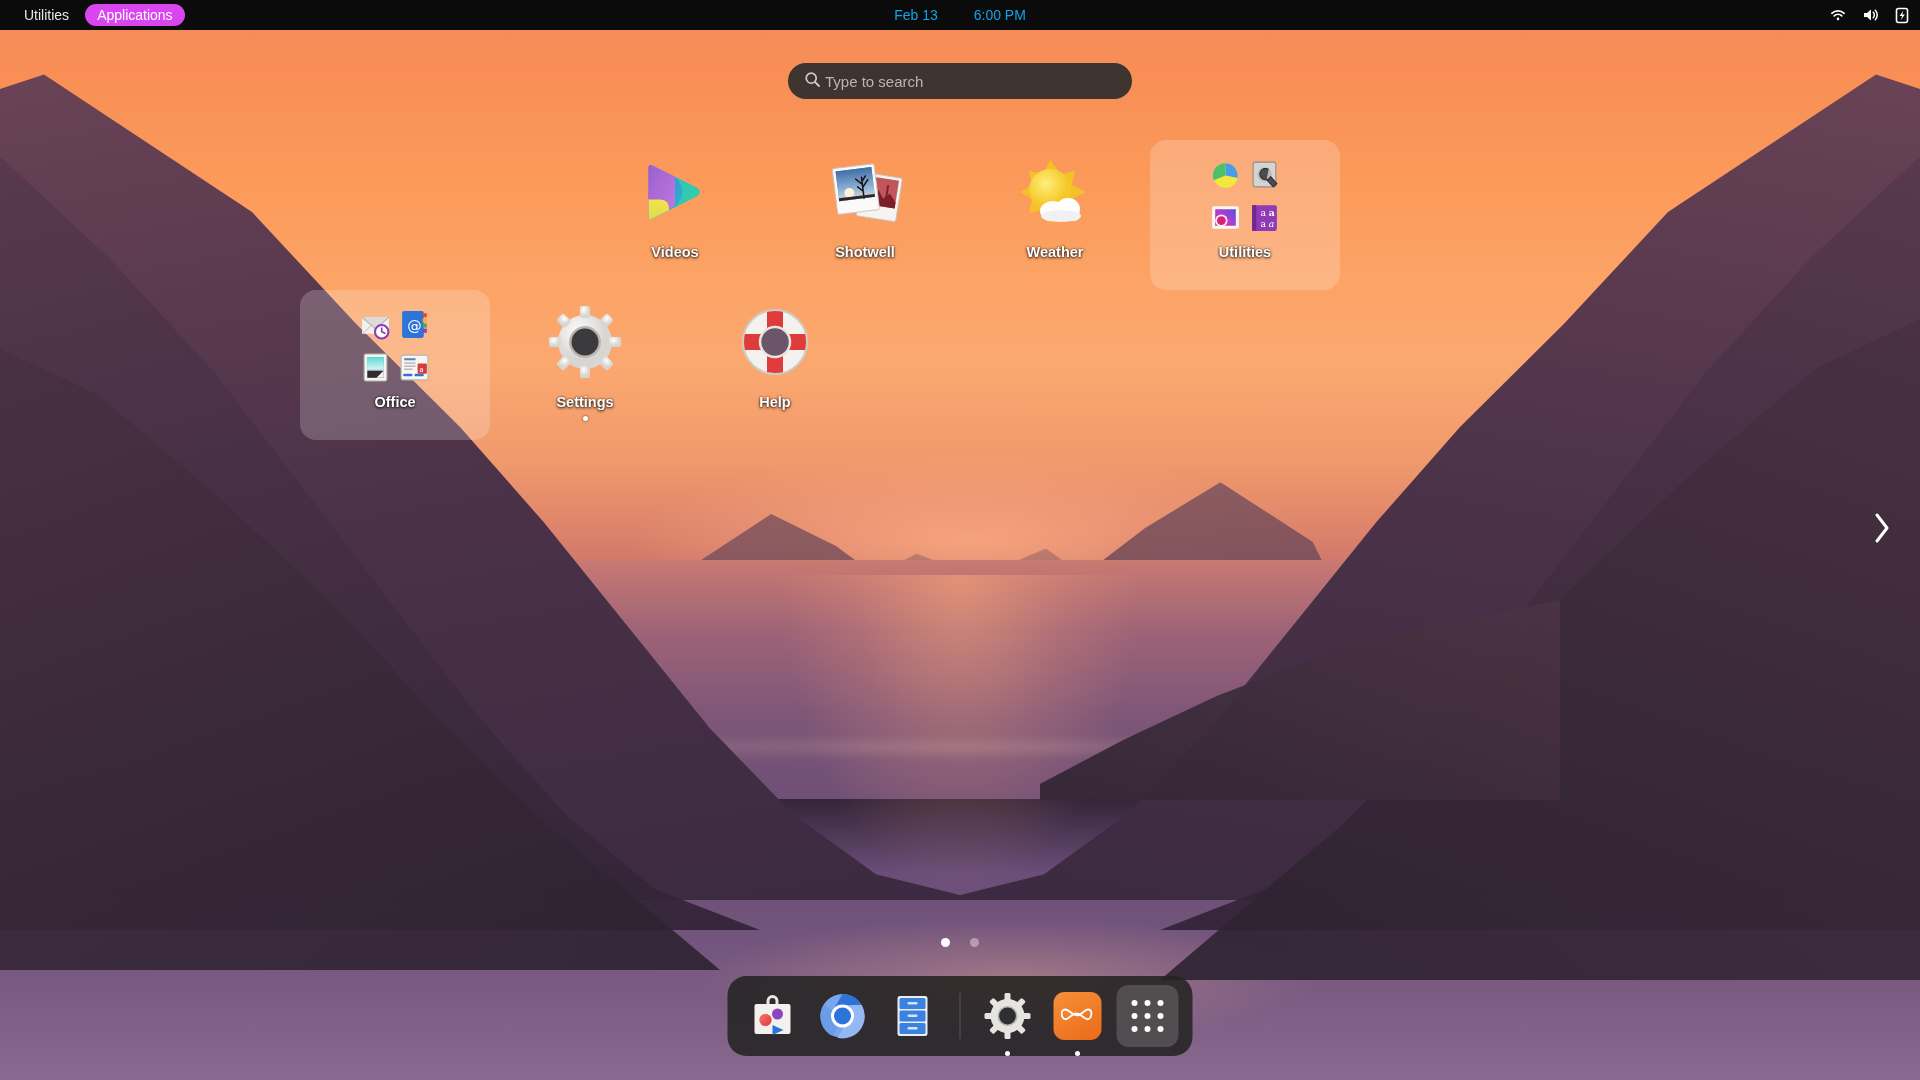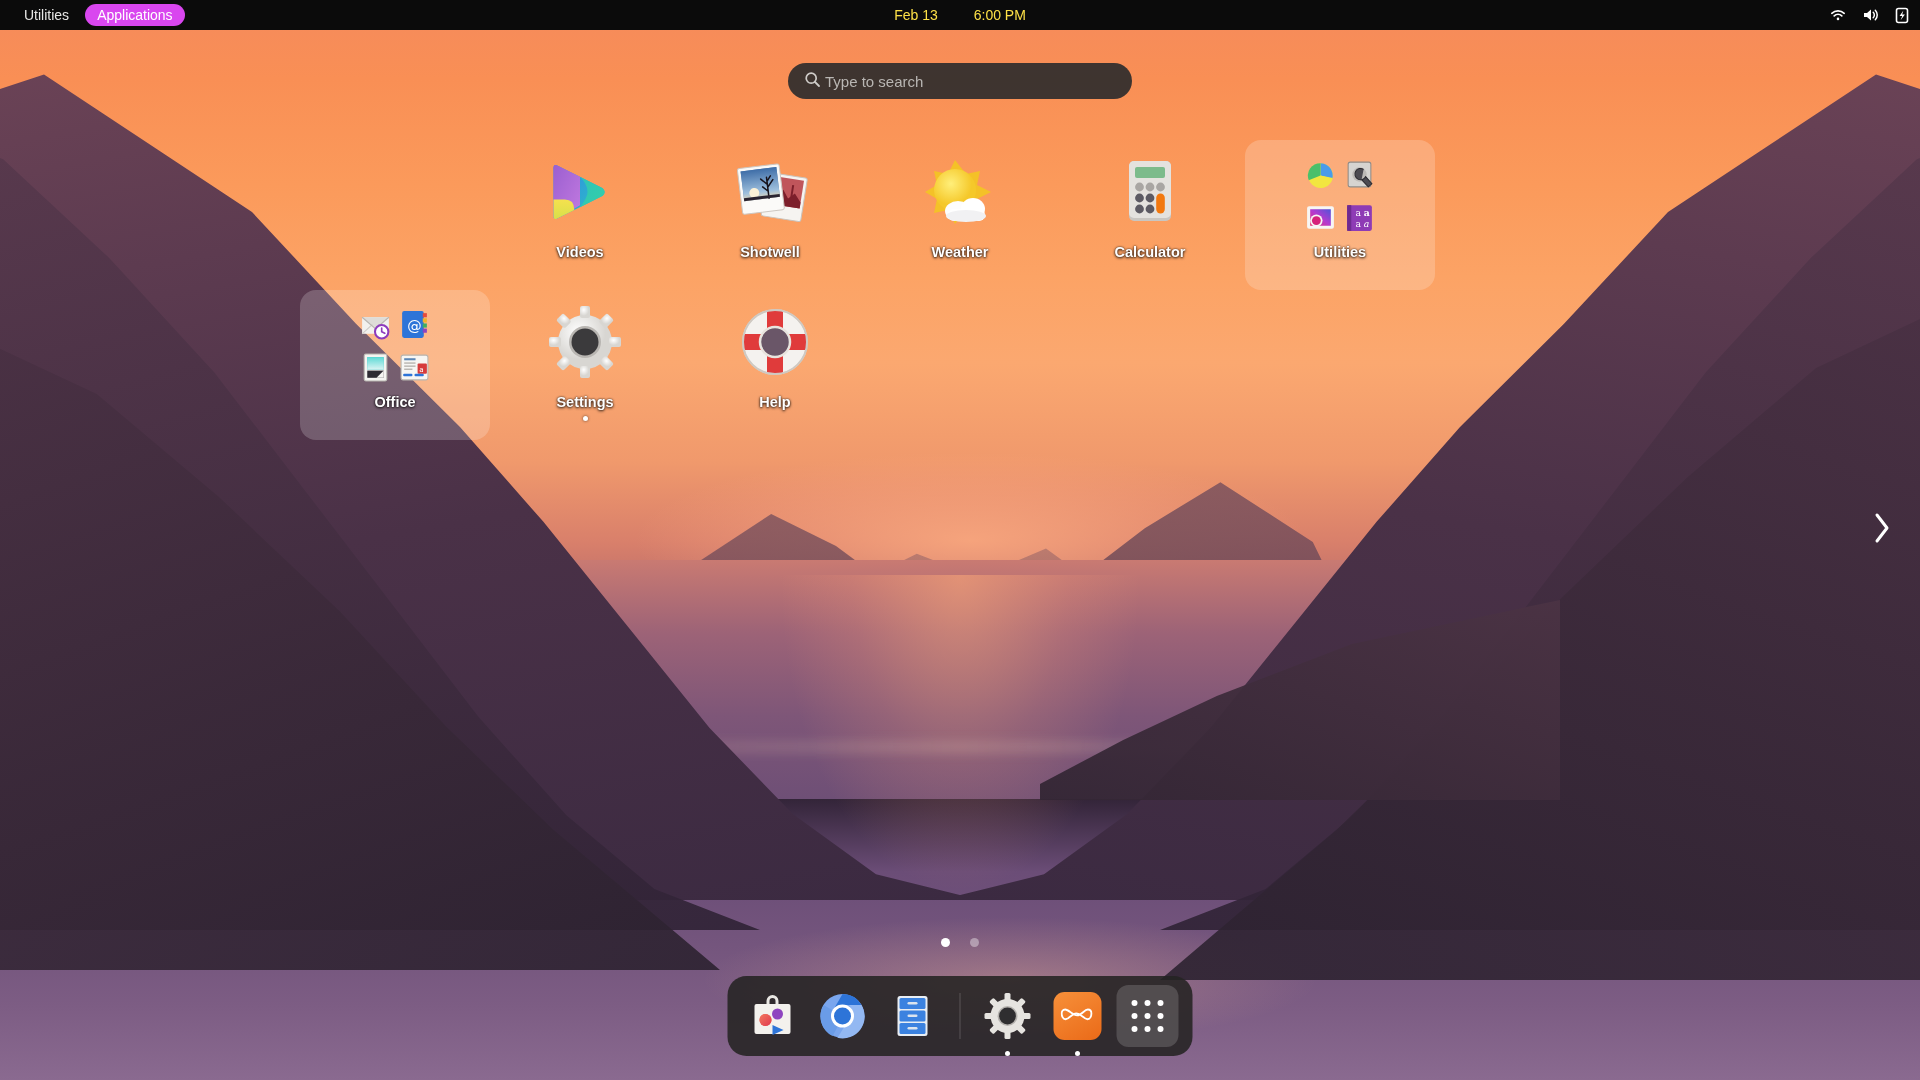--- a/index.html
+++ b/index.html
@@ -116,21 +116,21 @@
   #topbar {
     position:absolute; left:0; top:0; width:1920px; height:30px;
     background:#0b0b0b; color:#fff; display:flex; align-items:center;
     font-size:14px; z-index:40;
   }
   .tb-left { display:flex; align-items:center; gap:4px; padding-left:12px; }
   .tb-btn { padding:3px 12px; border-radius:14px; color:#e8e8e6; cursor:pointer; line-height:16px; }
   .tb-btn.active { background:#d946ef; color:#fff; }
   .tb-center {
     position:absolute; left:50%; transform:translateX(-50%);
-    display:flex; align-items:flex-start; gap:36px; color:#fde047; cursor:pointer;
+    display:flex; align-items:flex-start; gap:36px; color:#0ea5e9; cursor:pointer;
   }
   .tb-right {
     position:absolute; right:10px; display:flex; align-items:center; gap:14px;
     cursor:pointer;
   }
   .tb-right svg { display:block; }
 
   
   #searchbar {
     position:absolute; left:50%; transform:translateX(-50%); top:63px;
@@ -371,39 +371,20 @@
             <ellipse cx="51" cy="55" rx="12" ry="11" fill="#ffffff"></ellipse>
             <rect x="26" y="55" width="37" height="12" rx="6" fill="#ffffff"></rect>
             <ellipse cx="44" cy="62" rx="20" ry="6" fill="#f1f1f3"></ellipse>
           </g>
         </svg>
       </div>
       <div class="caption">Weather</div>
       <div class="rundot hide"></div>
     </div>
 
-    <div class="cell">
-      <div class="ico">
-        <svg class="calc" viewBox="0 0 76 76">
-          <rect x="17" y="7" width="42" height="60" rx="5" fill="#c9c6c1"></rect>
-          <rect x="17" y="7" width="42" height="57" rx="5" fill="#e4e2de"></rect>
-          <rect x="23" y="13" width="30" height="11" rx="2" fill="#7cbb8b"></rect>
-          <circle cx="27.5" cy="33" r="4.4" fill="#a9a6a3"></circle>
-          <circle cx="38" cy="33" r="4.4" fill="#a9a6a3"></circle>
-          <circle cx="48.5" cy="33" r="4.4" fill="#a9a6a3"></circle>
-          <circle cx="27.5" cy="44" r="4.4" fill="#5c5a63"></circle>
-          <circle cx="38" cy="44" r="4.4" fill="#5c5a63"></circle>
-          <circle cx="27.5" cy="55" r="4.4" fill="#5c5a63"></circle>
-          <circle cx="38" cy="55" r="4.4" fill="#5c5a63"></circle>
-          <rect x="44.2" y="39.6" width="8.6" height="19.8" rx="4.3" fill="#f2780f"></rect>
-        </svg>
-      </div>
-      <div class="caption">Calculator</div>
-      <div class="rundot hide"></div>
-    </div>
 
     <div class="cell folder">
       <div class="ico">
         <div class="folder-grid">
           <div class="fi">
             <svg viewBox="0 0 32 32" width="100%" height="100%">
               <circle cx="16" cy="17" r="12" fill="#f2e640"></circle>
               <path d="M16 17 L16 5 A12 12 0 0 1 27.5 20 Z" fill="#4a9bea"></path>
               <path d="M16 17 L27.5 20 A12 12 0 0 1 16 5 Z" fill="#4a9bea" opacity="0"></path>
               <path d="M16 17 L16 5 A12 12 0 0 0 4.6 21.5 Z" fill="#4bbf6b"></path>

